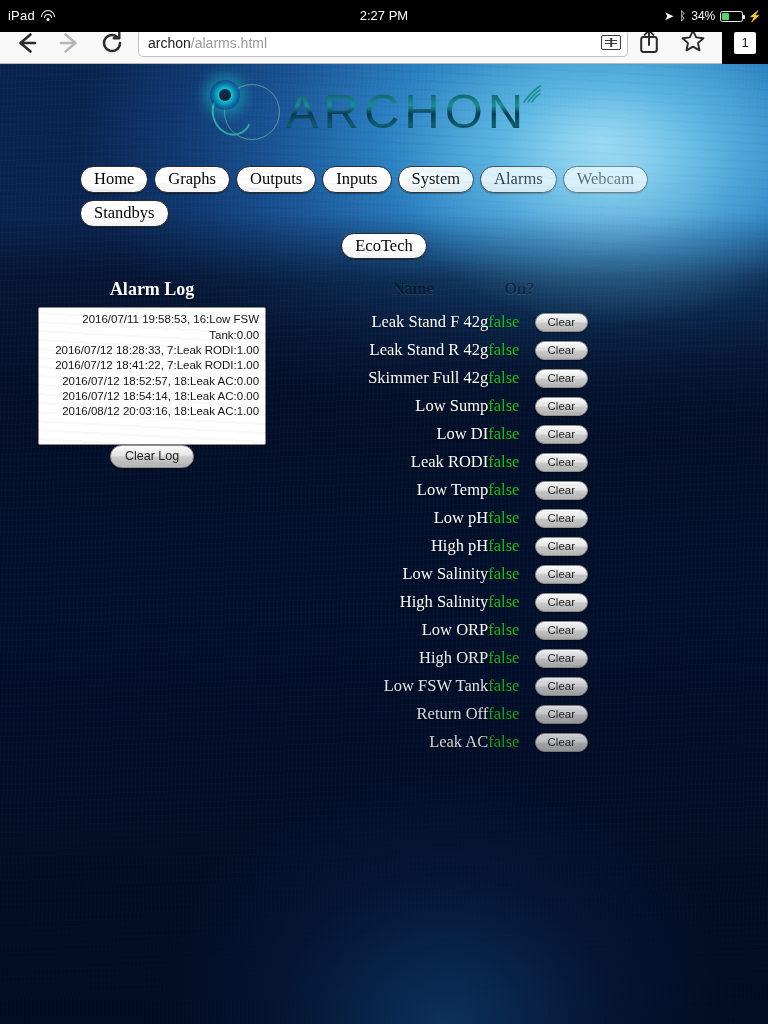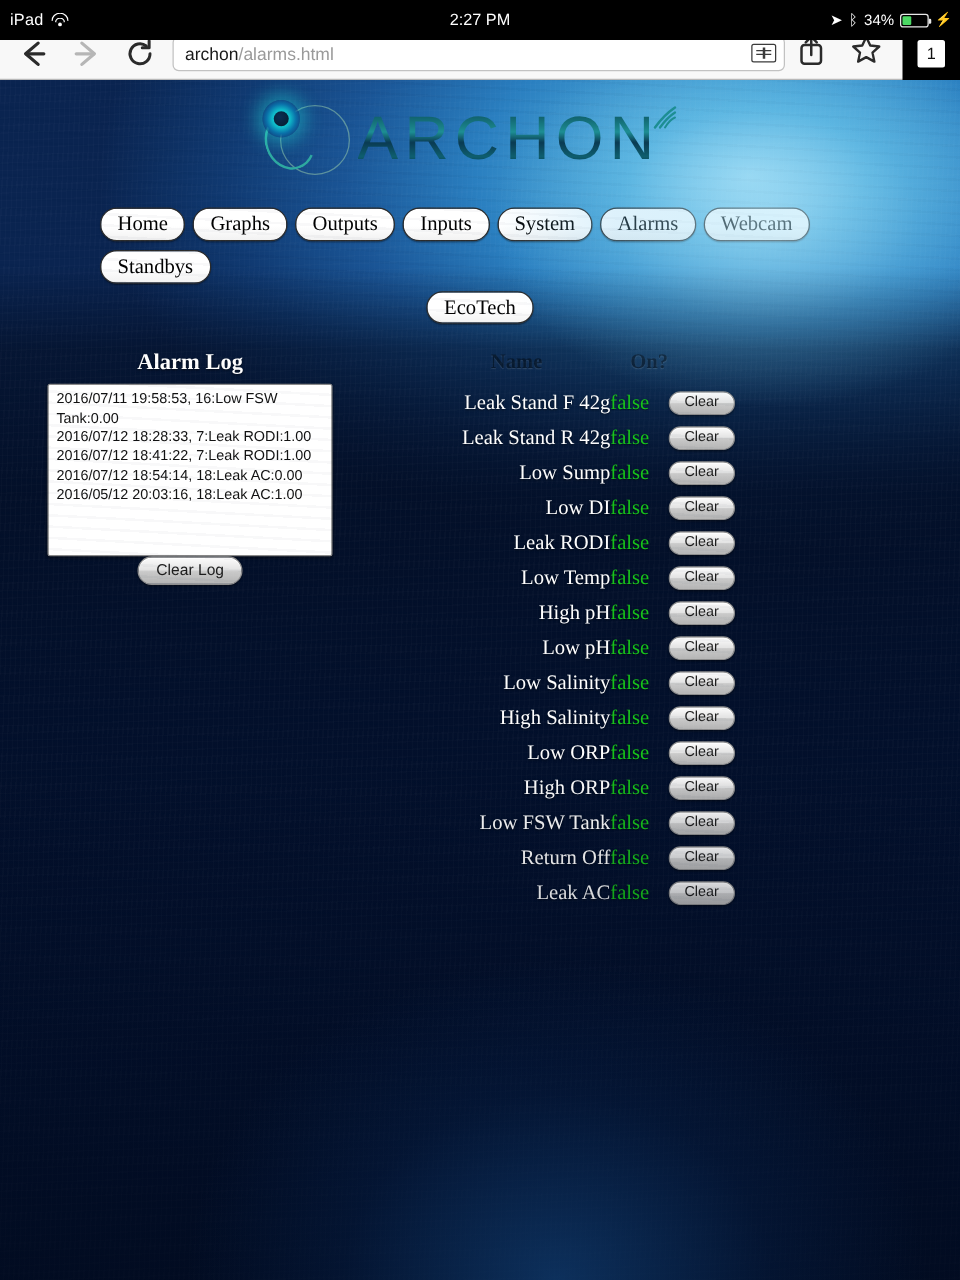--- a/index.html
+++ b/index.html
@@ -216,21 +216,21 @@
     background: #ffffff;
     border: 1px solid #8a8a8a;
     border-radius: 2px;
     padding: 4px 6px 6px;
     min-height: 138px;
     box-shadow: 0 1px 3px rgba(0,0,0,.45);
   }
   .logline {
     font-family: "Liberation Sans", sans-serif;
     font-size: 11.5px; color: #111; line-height: 1.33;
-    white-space: normal; word-break: break-word;
+    white-space: normal; word-break: break-word; text-align: right;
   }
   .clearlog-wrap { text-align: center; }
 
   .btn3d {
     display:inline-block; cursor:pointer;
     background: linear-gradient(to bottom, #fcfcfc 0%, #e3e3e3 48%, #cacaca 52%, #b4b4b4 100%);
     border: 1px solid #8d8d8d;
     border-radius: 13px;
     font-family: "Liberation Sans", sans-serif;
     color: #1c1c1c;
@@ -377,22 +377,23 @@
 
     <div class="content">
 
       <div class="col-left">
         <div class="logtitle">Alarm Log</div>
         <div class="logbox">
           <div id="log-lines">
               <div class="logline">2016/07/11 19:58:53, 16:Low FSW Tank:0.00</div>
               <div class="logline">2016/07/12 18:28:33, 7:Leak RODI:1.00</div>
               <div class="logline">2016/07/12 18:41:22, 7:Leak RODI:1.00</div>
+              <div class="logline">2016/07/12 18:52:57, 18:Leak AC:0.00</div>
               <div class="logline">2016/07/12 18:54:14, 18:Leak AC:0.00</div>
-              <div class="logline">2016/05/12 20:03:16, 18:Leak AC:1.00</div>
+              <div class="logline">2016/08/12 20:03:16, 18:Leak AC:1.00</div>
             </div>
         </div>
         <div class="clearlog-wrap">
           <span class="btn3d btn-clearlog">Clear Log</span>
         </div>
       </div>
 
       <div class="col-right">
         <table class="alarms">
           <thead>
@@ -407,46 +408,51 @@
                 <td class="c-name">Leak Stand F 42g</td>
                 <td class="c-state" style="color: rgb(22, 194, 26);">false</td>
                 <td class="c-act"><span class="btn3d btn-clear">Clear</span></td>
               </tr>
               <tr>
                 <td class="c-name">Leak Stand R 42g</td>
                 <td class="c-state" style="color: rgb(22, 194, 26);">false</td>
                 <td class="c-act"><span class="btn3d btn-clear">Clear</span></td>
               </tr>
               <tr>
+                <td class="c-name">Skimmer Full 42g</td>
+                <td class="c-state" style="color: rgb(22, 194, 26);">false</td>
+                <td class="c-act"><span class="btn3d btn-clear">Clear</span></td>
+              </tr>
+              <tr>
                 <td class="c-name">Low Sump</td>
                 <td class="c-state" style="color: rgb(22, 194, 26);">false</td>
                 <td class="c-act"><span class="btn3d btn-clear">Clear</span></td>
               </tr>
               <tr>
                 <td class="c-name">Low DI</td>
                 <td class="c-state" style="color: rgb(22, 194, 26);">false</td>
                 <td class="c-act"><span class="btn3d btn-clear">Clear</span></td>
               </tr>
               <tr>
                 <td class="c-name">Leak RODI</td>
                 <td class="c-state" style="color: rgb(22, 194, 26);">false</td>
                 <td class="c-act"><span class="btn3d btn-clear">Clear</span></td>
               </tr>
               <tr>
                 <td class="c-name">Low Temp</td>
                 <td class="c-state" style="color: rgb(22, 194, 26);">false</td>
                 <td class="c-act"><span class="btn3d btn-clear">Clear</span></td>
               </tr>
               <tr>
+                <td class="c-name">Low pH</td>
+                <td class="c-state" style="color: rgb(22, 194, 26);">false</td>
+                <td class="c-act"><span class="btn3d btn-clear">Clear</span></td>
+              </tr>
+              <tr>
                 <td class="c-name">High pH</td>
-                <td class="c-state" style="color: rgb(22, 194, 26);">false</td>
-                <td class="c-act"><span class="btn3d btn-clear">Clear</span></td>
-              </tr>
-              <tr>
-                <td class="c-name">Low pH</td>
                 <td class="c-state" style="color: rgb(22, 194, 26);">false</td>
                 <td class="c-act"><span class="btn3d btn-clear">Clear</span></td>
               </tr>
               <tr>
                 <td class="c-name">Low Salinity</td>
                 <td class="c-state" style="color: rgb(22, 194, 26);">false</td>
                 <td class="c-act"><span class="btn3d btn-clear">Clear</span></td>
               </tr>
               <tr>
                 <td class="c-name">High Salinity</td>

